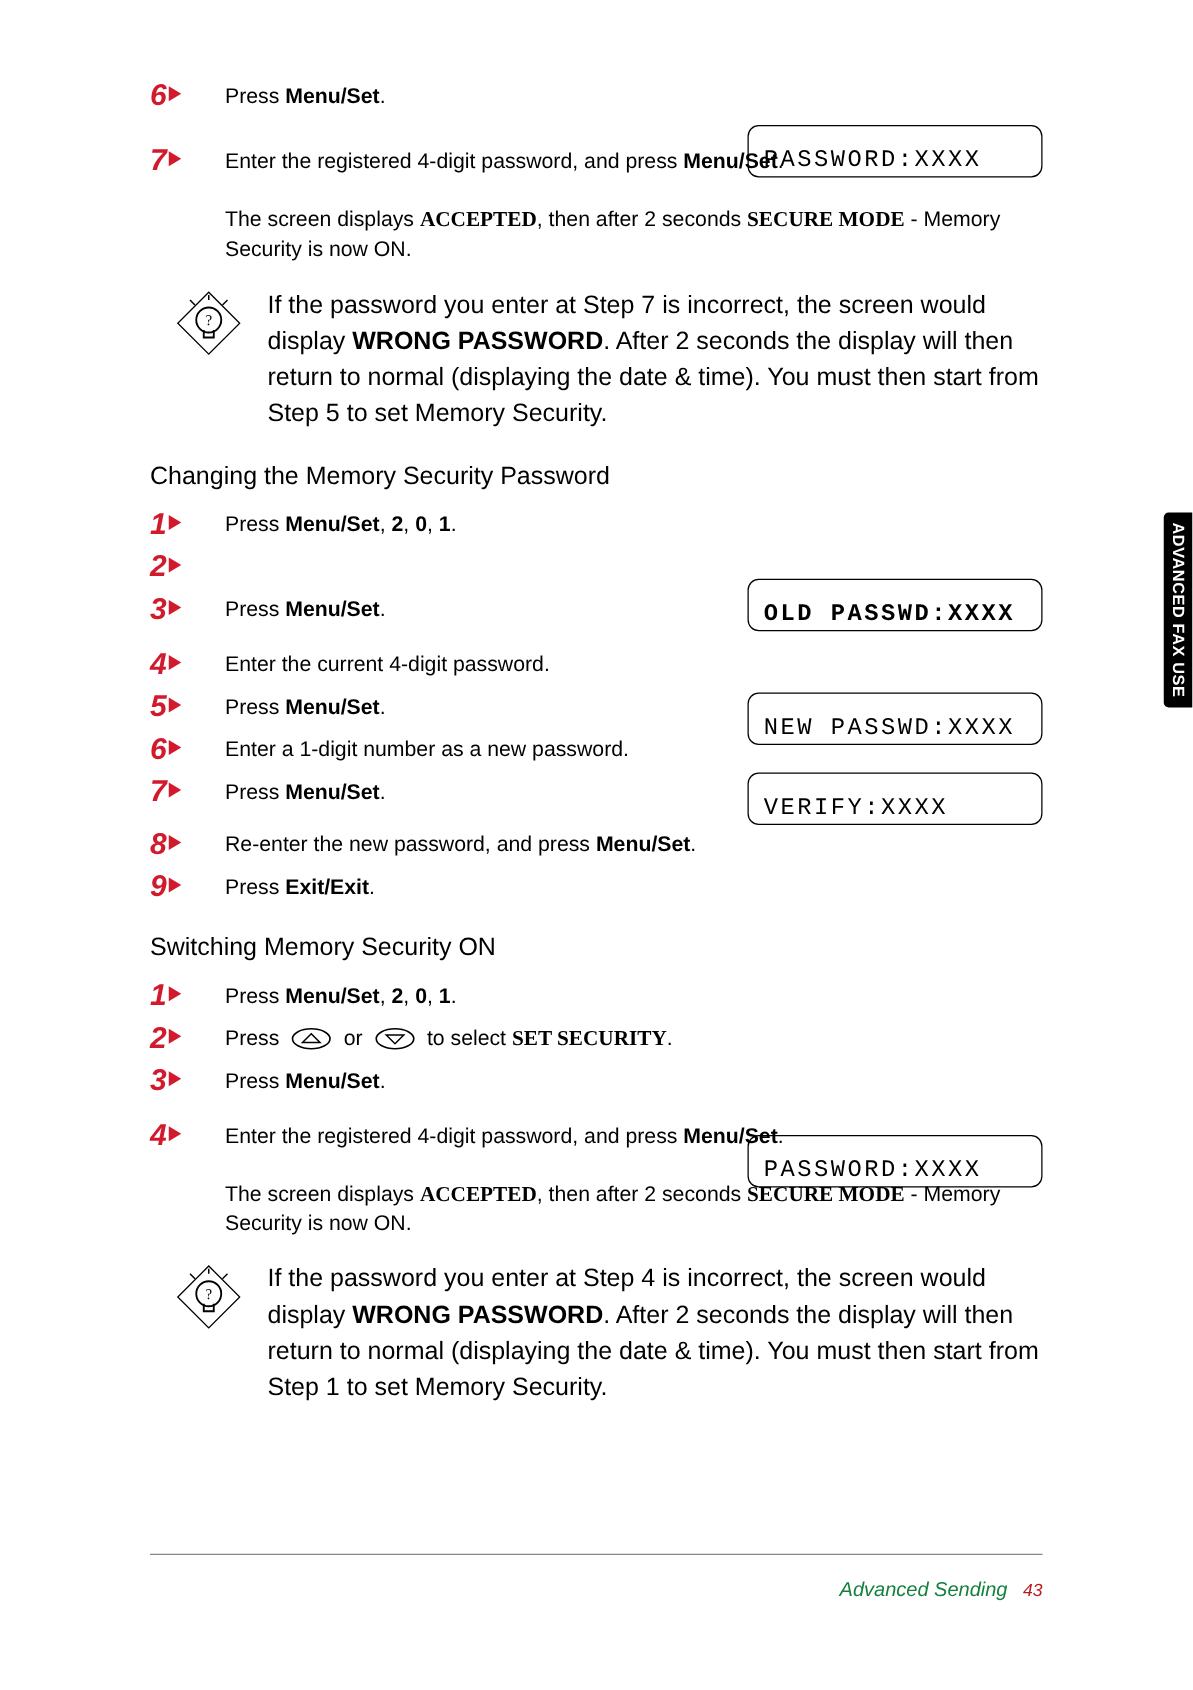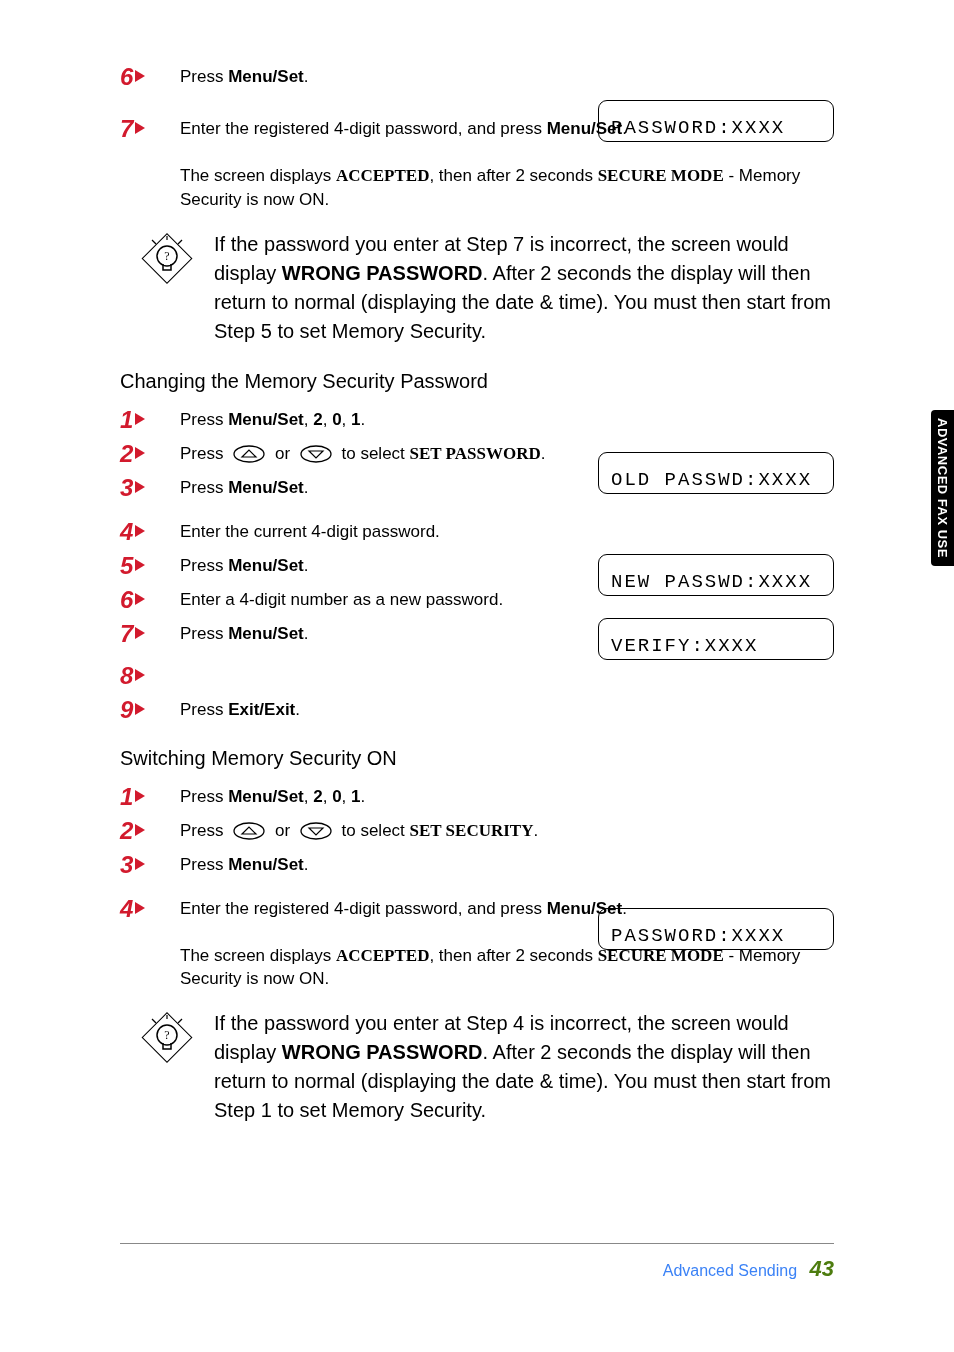--- a/index.html
+++ b/index.html
@@ -95,22 +95,22 @@
     font-size: 20px;
     font-weight: normal;
     margin: 20px 0 10px 0;
   }
   .footer {
     position: absolute;
     right: 120px;
     bottom: 70px;
     font-size: 16px;
   }
-  .footer .sec { color: #3b82f6; }
-  .footer .pg { font-weight: 700; font-style: italic; color: #4d7c0f; font-size: 22px; margin-left: 8px; }
+  .footer .sec { font-style: italic; color: #15803d; }
+  .footer .pg { font-weight: 400; font-style: italic; color: #b91c1c; font-size: 14px; margin-left: 8px; }
   .hr-bottom {
     position:absolute;
     left:120px; right:120px;
     bottom: 108px;
     border-top: 1px solid #888;
   }
 </style>
 </head>
 <body>
 
@@ -160,78 +160,64 @@
 
   <div class="step">
     <div class="step-num"><span>1</span><span class="wedge"></span></div>
     <div class="step-body">
       <span>Press </span><span class="b">Menu/Set</span><span>, </span><span class="b">2</span><span>, </span><span class="b">0</span><span>, </span><span class="b">1</span><span>.</span>
     </div>
   </div>
 
   <div class="step">
     <div class="step-num"><span>2</span><span class="wedge"></span></div>
-    <div class="step-body">
-      <span>Press </span>
-      <span class="arrow-btn">
-        <svg width="34" height="20">
-            <ellipse cx="17" cy="10" rx="15" ry="8" fill="none" stroke="#000" stroke-width="1.3"></ellipse>
-            <path d="M10 13 L17 6 L24 13 Z" fill="none" stroke="#000" stroke-width="1.2"></path>
-          </svg>
-      </span>
-      <span> or </span>
-      <span class="arrow-btn">
-        <svg width="34" height="20">
-            <ellipse cx="17" cy="10" rx="15" ry="8" fill="none" stroke="#000" stroke-width="1.3"></ellipse>
-            <path d="M10 7 L17 14 L24 7 Z" fill="none" stroke="#000" stroke-width="1.2"></path>
-          </svg>
-      </span>
-      <span> to select </span><span class="b serif">SET PASSWORD</span><span>.</span>
-    </div>
   </div>
 
   <div class="step">
     <div class="step-num"><span>3</span><span class="wedge"></span></div>
     <div class="step-body">
       <span>Press </span><span class="b">Menu/Set</span><span>.</span>
     </div>
   </div>
 
-  <div class="lcd" style="top:452px;">OLD PASSWD:XXXX</div>
+  <div class="lcd" style="top:463px;font-weight:bold;">OLD PASSWD:XXXX</div>
 
   <div class="step" style="margin-top:10px;">
     <div class="step-num"><span>4</span><span class="wedge"></span></div>
     <div class="step-body">Enter the current 4-digit password.</div>
   </div>
 
   <div class="lcd" style="top:539px;margin-top:15px;">NEW PASSWD:XXXX</div>
 
   <div class="step">
     <div class="step-num"><span>5</span><span class="wedge"></span></div>
     <div class="step-body">
       <span>Press </span><span class="b">Menu/Set</span><span>.</span>
     </div>
   </div>
 
   <div class="step">
     <div class="step-num"><span>6</span><span class="wedge"></span></div>
-    <div class="step-body">Enter a 4-digit number as a new password.</div>
+    <div class="step-body">Enter a 1-digit number as a new password.</div>
   </div>
 
   <div class="step">
     <div class="step-num"><span>7</span><span class="wedge"></span></div>
     <div class="step-body">
       <span>Press </span><span class="b">Menu/Set</span><span>.</span>
     </div>
   </div>
 
   <div class="lcd" style="top:618px;">VERIFY:XXXX</div>
 
   <div class="step" style="margin-top:8px;">
     <div class="step-num"><span>8</span><span class="wedge"></span></div>
+    <div class="step-body">
+      <span>Re-enter the new password, and press </span><span class="b">Menu/Set</span><span>.</span>
+    </div>
   </div>
 
   <div class="step">
     <div class="step-num"><span>9</span><span class="wedge"></span></div>
     <div class="step-body">
       <span>Press </span><span class="b">Exit/Exit</span><span>.</span>
     </div>
   </div>
 
   <h3 class="sect">Switching Memory Security ON</h3>

